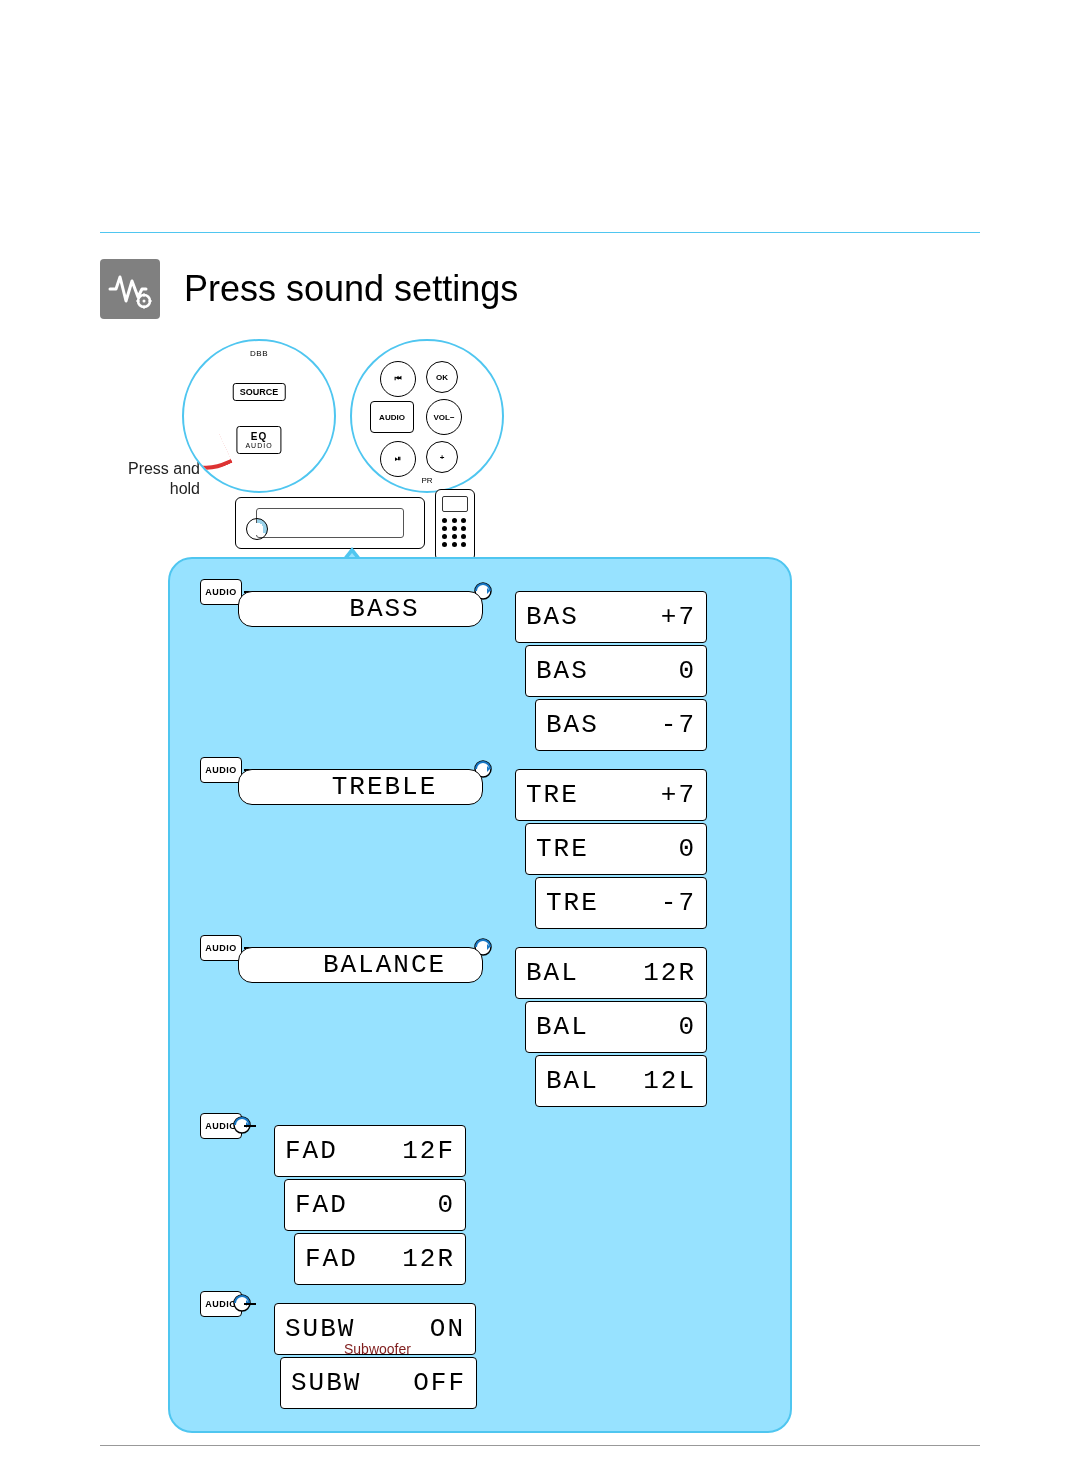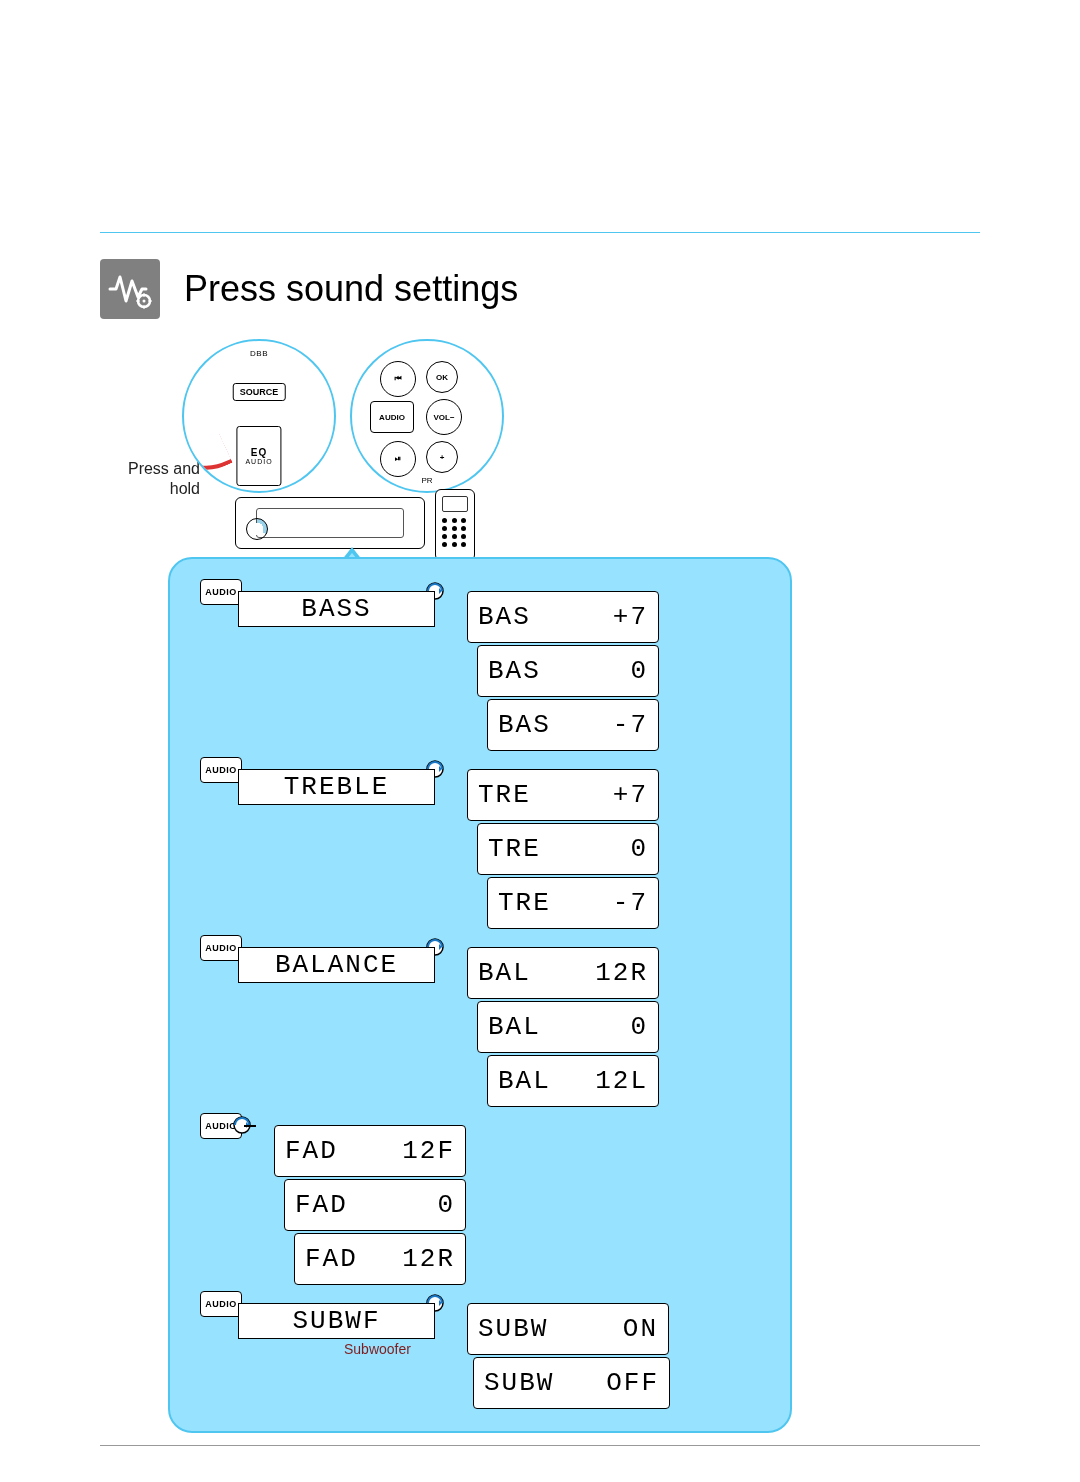--- a/index.html
+++ b/index.html
@@ -94,21 +94,21 @@
     border: 4px solid #d33;
     border-right: none;
     border-top: none;
     border-radius: 0 0 0 60px;
     transform: rotate(-25deg);
   }
   .eq-label {
     position: absolute;
     top: 85px; left: 50%; transform: translateX(-50%);
     border: 1.5px solid #000; border-radius: 3px;
-    padding: 20px 8px;
+    padding: 4px 8px;
     background: #fff;
     text-align: center;
   }
   .eq-label .main { font-size: 10px; font-weight: bold; letter-spacing: 1px; }
   .eq-label .sub  { font-size: 7px; letter-spacing: 1px; }
 
   
   .rbtn {
     position: absolute;
     width: 34px; height: 34px;
@@ -219,32 +219,33 @@
     width: 24px; height: 24px;
     border-radius: 50%;
     display: flex; align-items: center; justify-content: center;
     margin-left: 0;
     margin-top: 0;
   }
 
   .setting-name {
     width: 195px; height: 34px;
     border: 1.5px solid #000;
-    border-radius: 0;
+    border-radius: 14px;
     background: #fff;
     font-family: "Courier New", monospace;
     font-size: 26px;
     letter-spacing: 2px;
     display: flex;
     align-items: center;
     justify-content: center;
     margin-top: 12px;
     margin-left: -4px;
     position: relative;
     z-index: 1;
+    padding-left: 48px;
   }
 
   .values-col {
     display: flex;
     flex-direction: column;
     margin-left: 20px;
     margin-top: 12px;
   }
   .value-box {
     height: 34px;
@@ -469,21 +470,20 @@
           <div class="value-box">
               <span>FAD</span>
               <span>12R</span>
             </div>
         </div>
       </div>
 
       <div class="setting-row" style="margin-bottom:0;">
         <div class="conn"></div>
         <div class="audio-chip">AUDIO</div>
-        <div class="setting-name">SUBWF</div>
         <div class="rot-icon" style="margin-left:-12px;">
           <svg width="22" height="22">
               <circle cx="11" cy="11" r="8" fill="#fff" stroke="#000" stroke-width="1.5"></circle>
               <path d="M 4 11 A 7 7 0 0 1 18 11" fill="none" stroke="#1878c6" stroke-width="2"></path>
               <polygon points="18,11 15,8 15,14" fill="#1878c6"></polygon>
             </svg>
         </div>
         <div class="values-col twovals">
           <div class="value-box">
               <span>SUBW</span>

